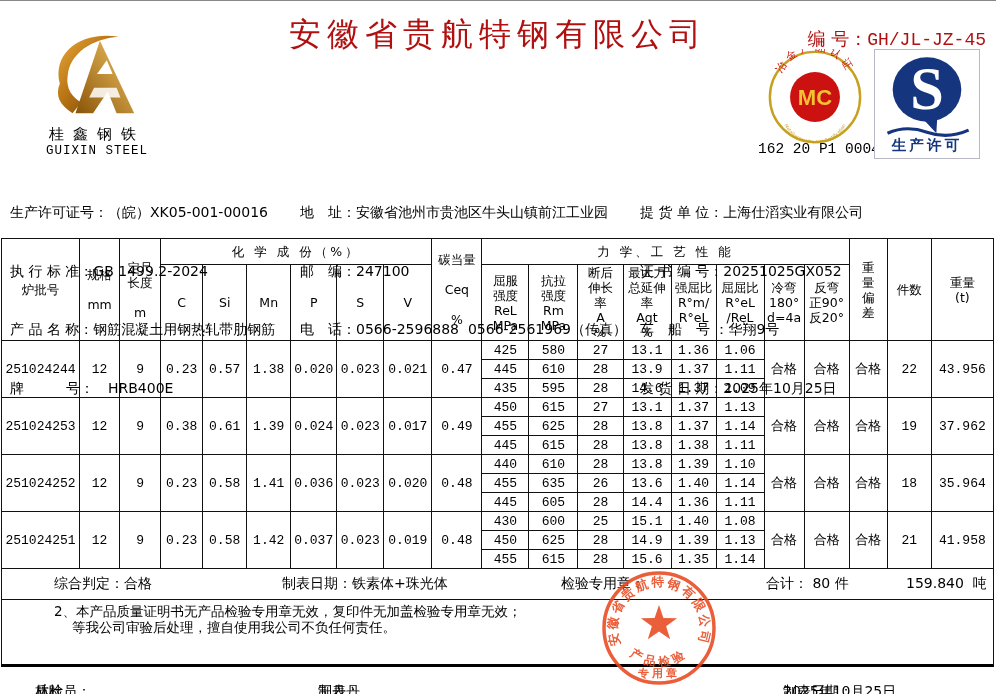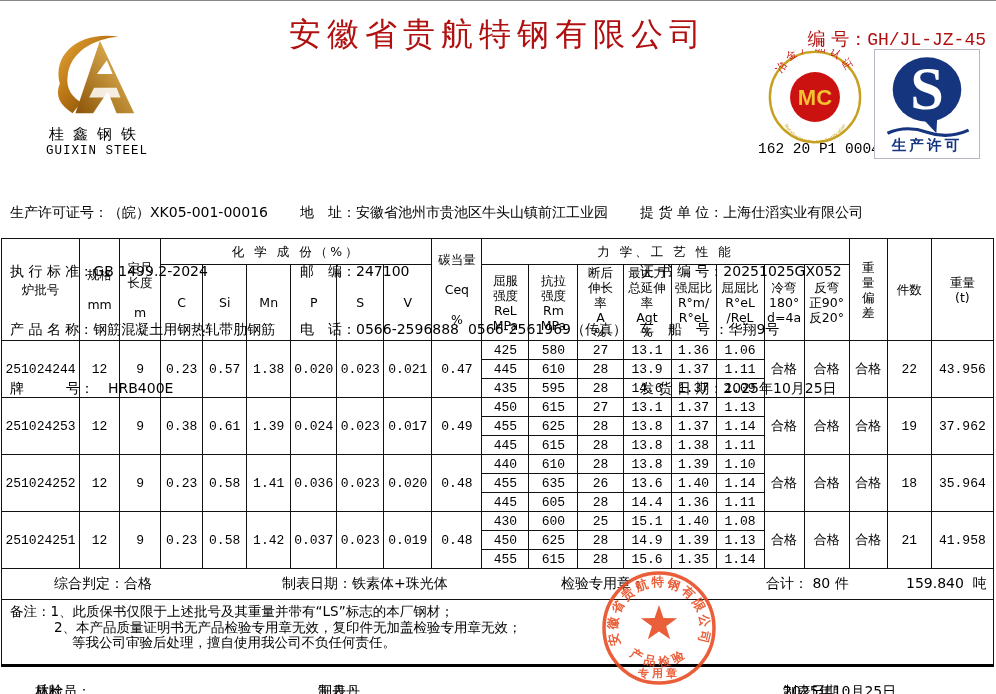--- a/index.html
+++ b/index.html
@@ -402,21 +402,20 @@
           <span class="sum-item" style="left:234px"><span>制表日期：</span><span>铁素体+珠光体</span></span>
           <span class="sum-item" style="left:513px">检验专用章：</span>
           <span class="sum-item" style="left:718px"><span>合计：</span> <span>80 件</span></span>
           <span class="sum-item" style="left:858px"><span>159.840</span>  <span>吨</span></span>
         </td>
       </tr>
     </tbody>
   </table>
 
   <div class="notes">
-    <div class="n0">备注：1、此质保书仅限于上述批号及其重量并带有“LS”标志的本厂钢材；</div>
     <div class="n1">2、本产品质量证明书无产品检验专用章无效，复印件无加盖检验专用章无效；</div>
     <div class="n3">等我公司审验后处理，擅自使用我公司不负任何责任。</div>
   </div>
 
   <div class="footer">
     <span class="f-qc"><span>质检员：</span><span>林叶</span></span>
     <span class="f-maker"><span>制表：</span><span>王丹丹</span></span>
     <span class="f-date"><span>制表日期：</span><span>2025年10月25日</span></span>
   </div>
 

